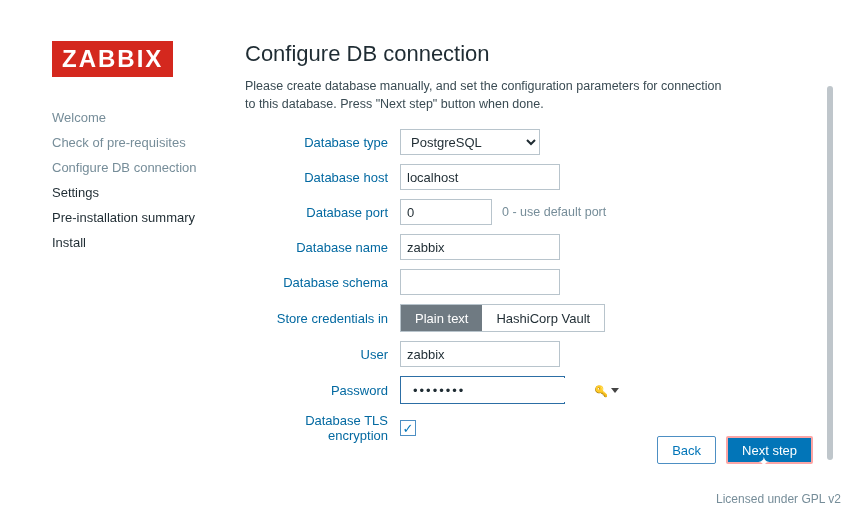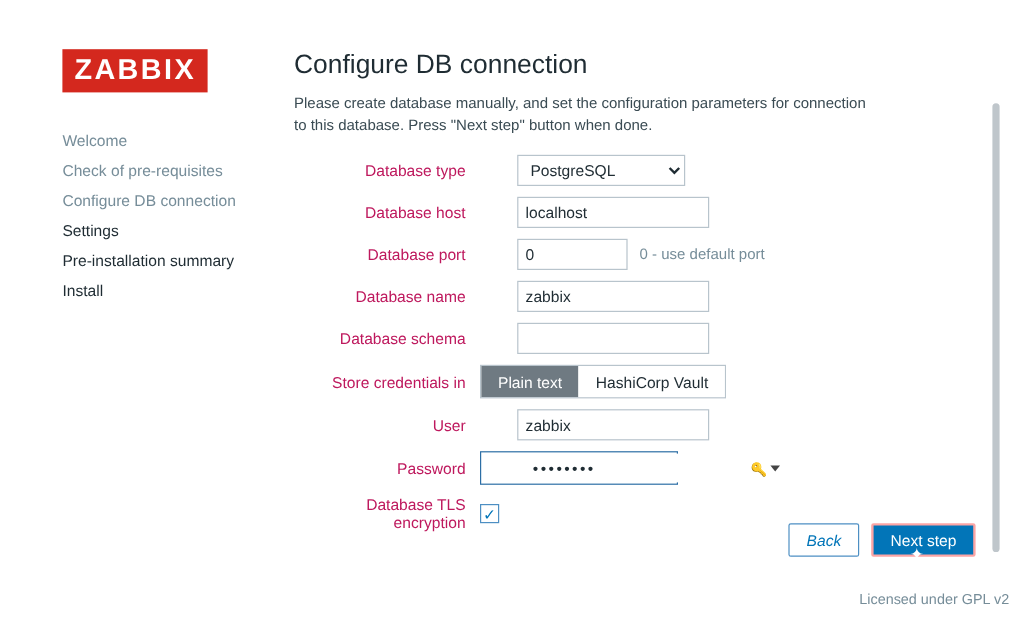--- a/index.html
+++ b/index.html
@@ -8,41 +8,41 @@
   .main { display: flex; height: 480px; padding: 41px 28px 10px 0; }
   .sidebar { width: 245px; padding-left: 52px; }
   .logo { background: #d4281e; color: #fff; font-weight: bold; font-size: 24px; letter-spacing: 2px; padding: 4px 10px; display: inline-block; margin-bottom: 28px; }
   .step { padding: 5px 0; color: #768d99; cursor: pointer; }
   .step.active { color: #1f2c33; }
   .content { flex: 1; display: flex; flex-direction: column; position: relative; }
   .title { font-size: 22px; font-weight: 400; margin: 0 0 10px 0; color: #1f2c33; }
   .desc { color: #3a4b53; font-size: 12.5px; line-height: 1.45; margin-bottom: 16px; max-width: 480px; }
   .form { }
   .row { display: flex; align-items: center; margin-bottom: 9px; }
-  .row label.fld { width: 155px; text-align: right; padding-right: 12px; color: #be185d; font-size: 13px; }
+  .row label.fld { width: 155px; text-align: right; padding-right: 12px; color: #0369a1; font-size: 13px; }
   .row .ctrl { display: flex; align-items: center; gap: 10px; }
   input[type=text], input[type=password], select {
-    height: 26px; border: 1px solid #b8c4cc; padding: 2px 6px; font-size: 13px; color: #1f2c33; background: #fff; margin-left: 31px;
+    height: 26px; border: 1px solid #b8c4cc; padding: 2px 6px; font-size: 13px; color: #1f2c33; background: #fff;
   }
   select { width: 140px; }
   input.w160 { width: 160px; }
   input.w90 { width: 92px; }
   .hint { color: #768d99; font-size: 12.5px; }
   .seg { display: inline-flex; border: 1px solid #b8c4cc; height: 28px; overflow: hidden; }
   .seg button { border: none; background: #fff; padding: 0 14px; font-size: 13px; color: #1f2c33; cursor: pointer; }
   .seg button.sel { background: #6f7a82; color: #fff; }
   .pwwrap { position: relative; display: inline-flex; align-items: center; border: 1px solid #2c6ea5; height: 28px; width: 165px; padding: 0 4px 0 6px; }
   .pwwrap input { border: none; outline: none; flex: 1; height: 24px; letter-spacing: 2px; }
   .pwopts { display: inline-flex; align-items: center; gap: 2px; color: #555; cursor: pointer; }
   .keyicon::before { content: "\01F511"; font-size: 11px; display:inline-block; transform: scaleX(-1); }
   .caret { display: inline-block; width: 0; height: 0; border-left: 4px solid transparent; border-right: 4px solid transparent; border-top: 5px solid #444; }
   .chk { width: 16px; height: 16px; border: 1px solid #4d8fc3; display: inline-flex; align-items: center; justify-content: center; color: #0275b8; font-size: 13px; cursor: pointer; background:#fff; }
   .btnbar { position: absolute; right: 0; bottom: 6px; display: flex; gap: 10px; }
   .btn { height: 28px; padding: 0 14px; font-size: 13px; border-radius: 2px; cursor: pointer; }
-  .btn.secondary { background: #fff; color: #0275b8; border: 1px solid #4d8fc3; font-style: italic; }
+  .btn.secondary { background: #fff; color: #0275b8; border: 1px solid #4d8fc3; }
   .btn.primary { background: #0275b8; color: #fff; border: 2px solid #fca5a5; position: relative; }
   .cursor { position: absolute; left: 30px; top: 16px; font-size: 14px; pointer-events: none; }
   .scrolltrack { position: absolute; right: 8px; top: 86px; width: 6px; height: 374px; background: #bfc6cb; border-radius: 3px; }
   .footer { text-align: right; color: #768d99; font-size: 12px; padding: 12px 0; }
   .footer a { color: #768d99; text-decoration: none; }
 </style>
 </head>
 <body>
 
 <div class="page">

